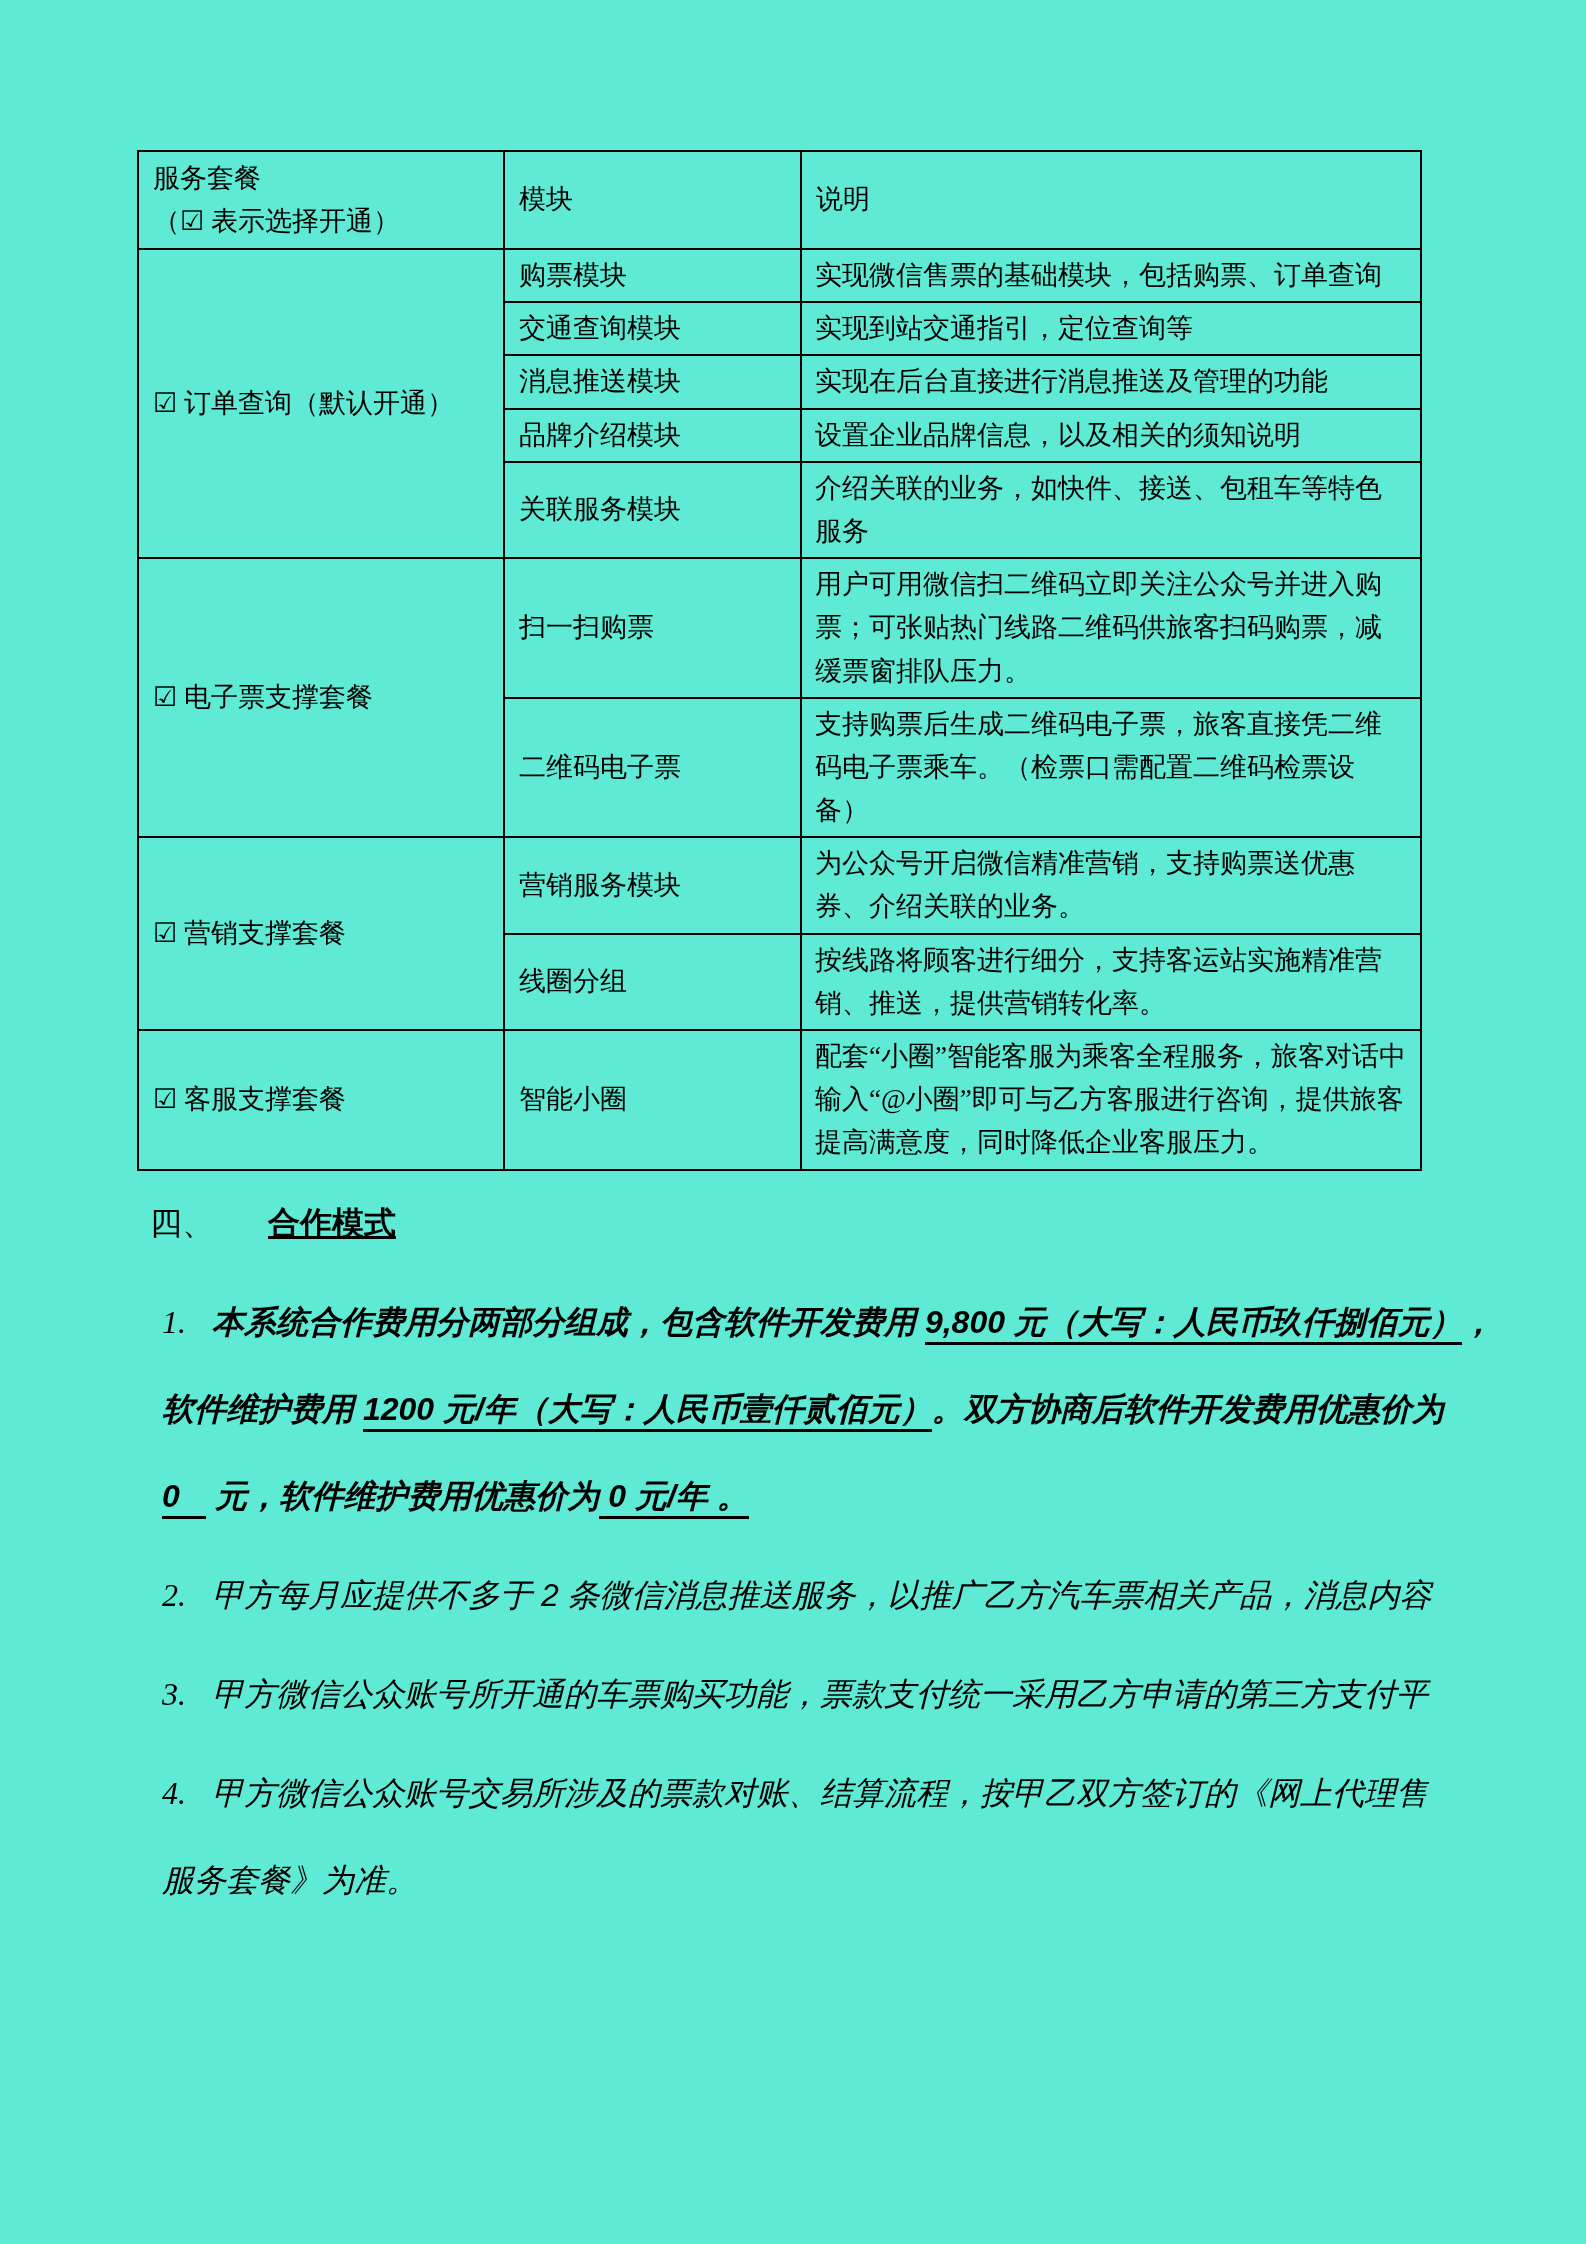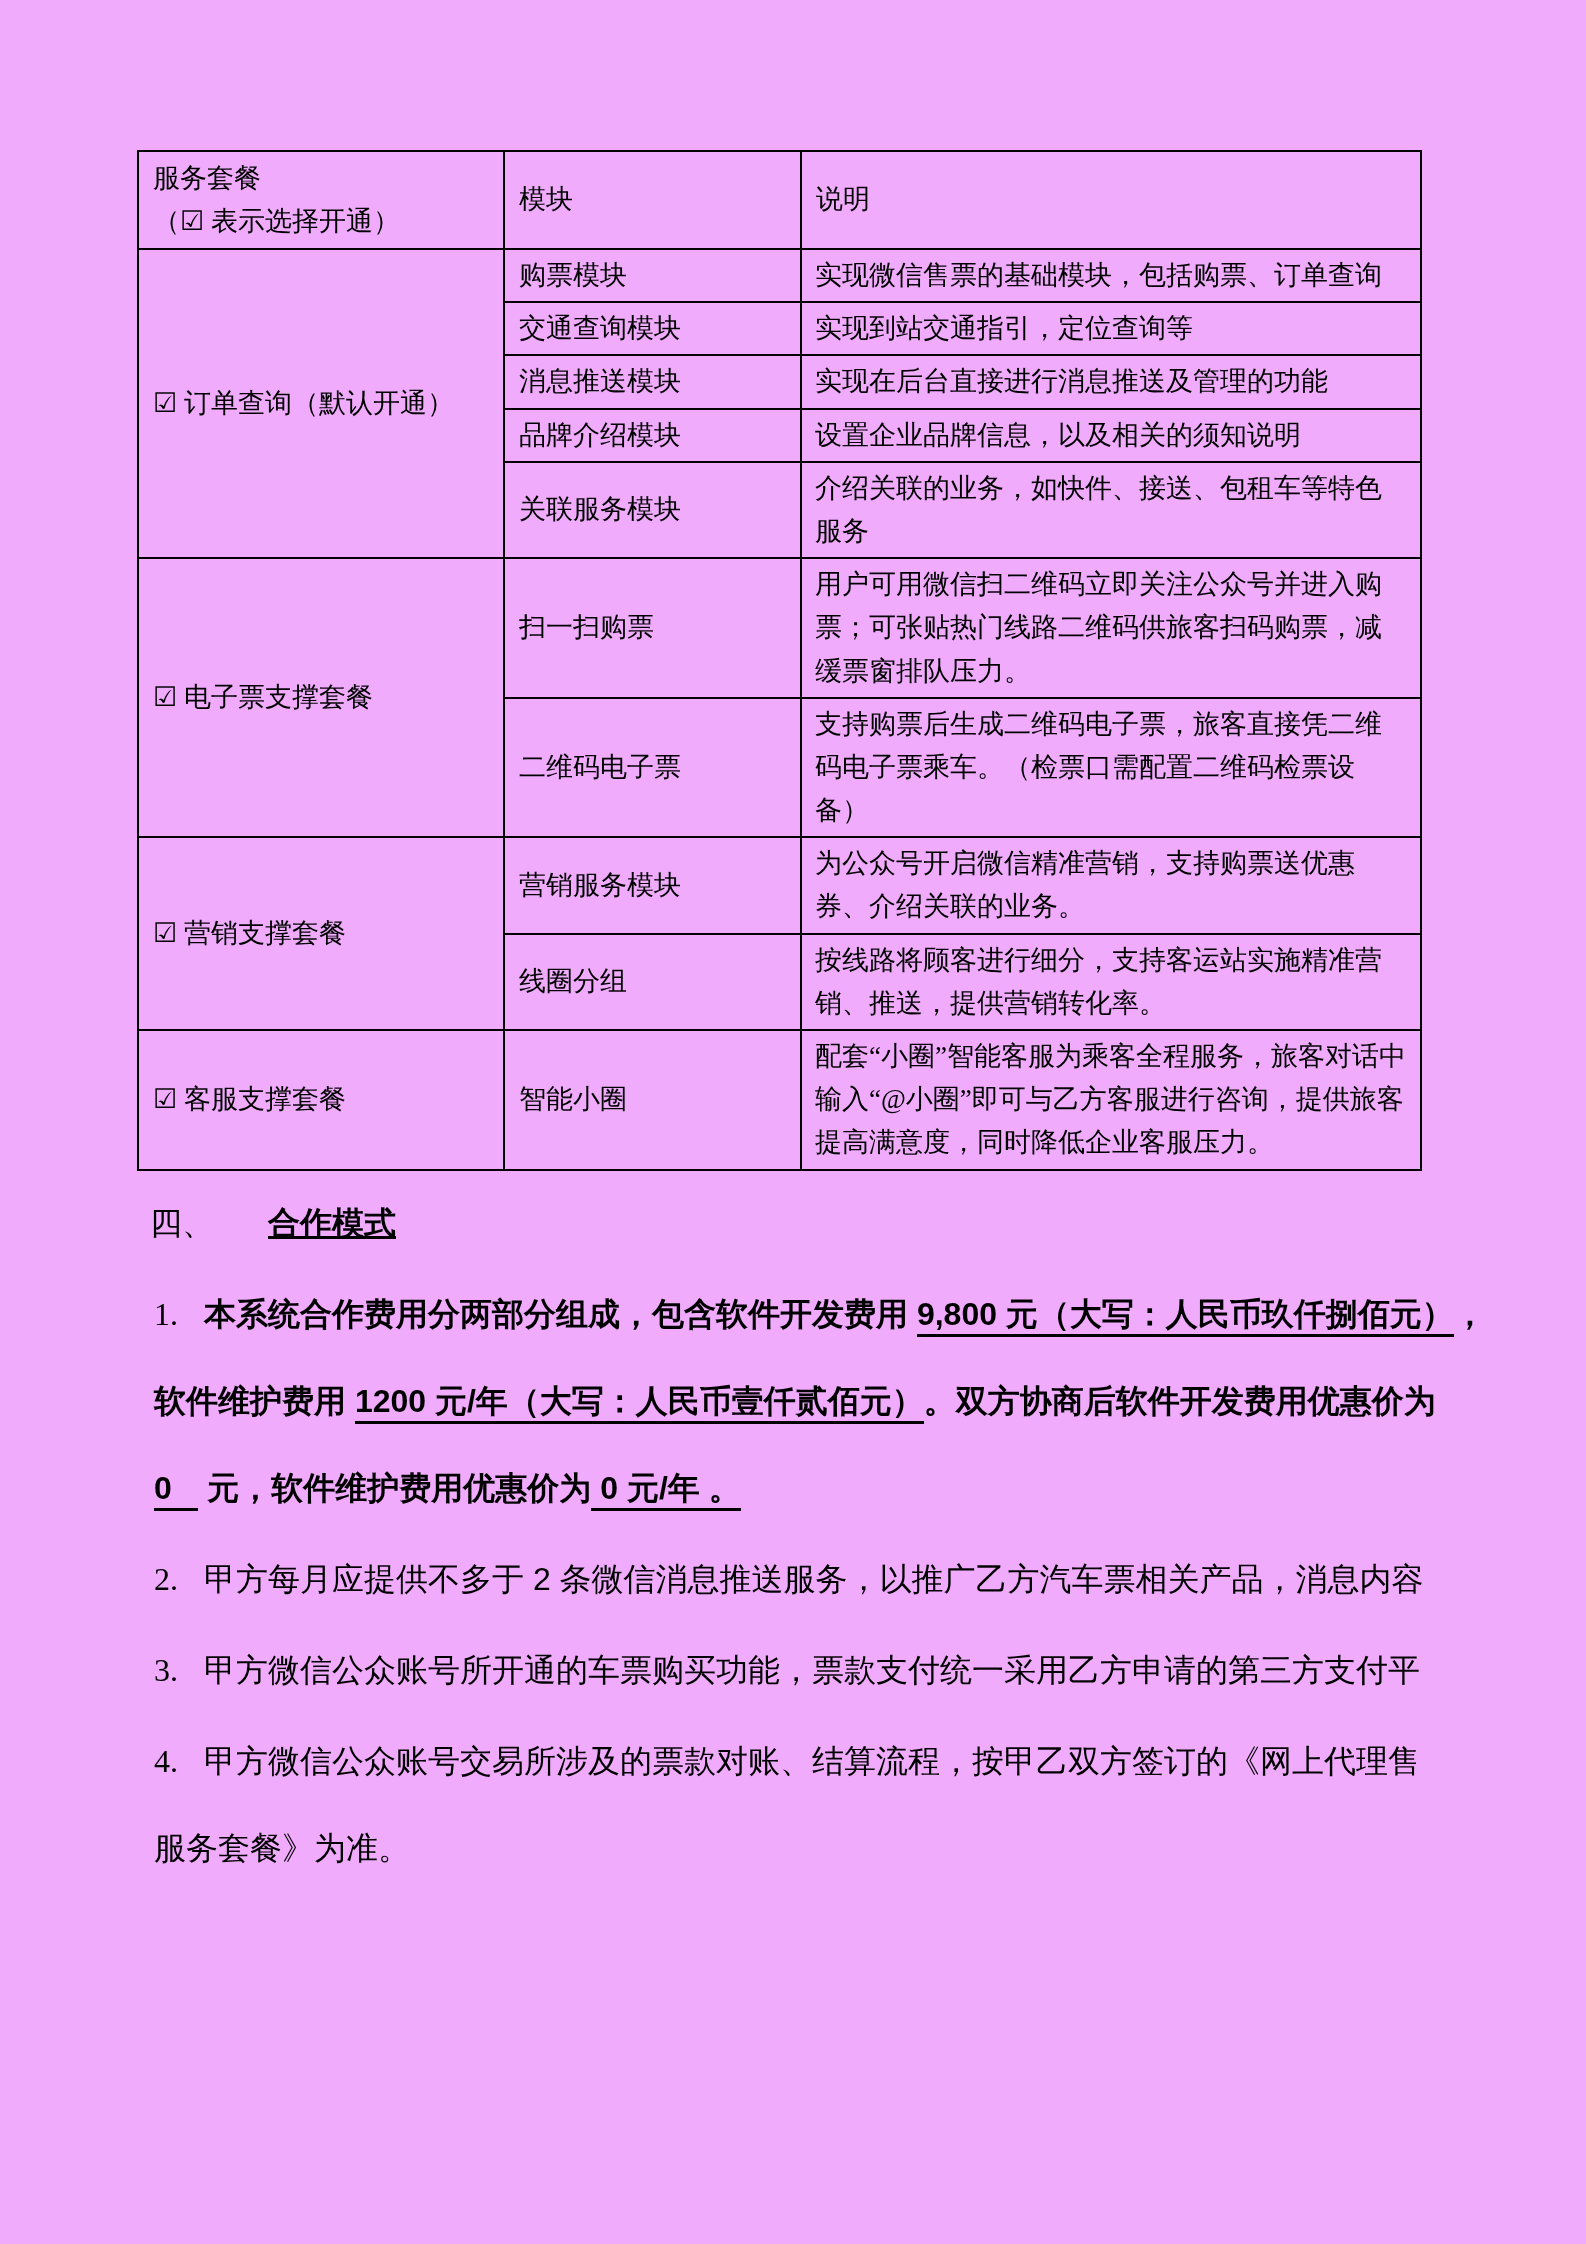--- a/index.html
+++ b/index.html
@@ -1,16 +1,16 @@
 <!DOCTYPE html>
 <html><head>
 <meta charset="utf-8">
 <style>
   html,body{margin:0;padding:0;background:#fff;}
-  .page{position:relative;width:1586px;height:2244px;background:#f0abfc;color:#000;overflow:hidden;}
+  .page{position:relative;width:1586px;height:2244px;background:#5eead4;color:#000;overflow:hidden;}
 
   
   table.svc{
     position:absolute;left:137px;top:150px;width:1283px;
     border-collapse:collapse;table-layout:fixed;
     font-family:"Liberation Serif","DejaVu Serif",serif;
     font-size:27px;line-height:1.6;color:#000;
   }
   col.c1{width:366px}
   col.c2{width:297px}
@@ -20,21 +20,21 @@
   .svc td.desc{padding:4px 13px;border-radius:12px;}
 
   
   .sec{
     position:absolute;left:150px;top:1180px;width:1390px;
     font-family:"Liberation Sans","DejaVu Sans",sans-serif;
     font-size:32px;line-height:2.72;color:#000;text-align:left;
   }
   .sec .hnum{font-family:"Liberation Serif","DejaVu Serif",serif;font-weight:normal;margin-right:54px;}
   .sec .htxt{font-weight:bold;text-decoration:underline;}
-  .item{margin:4px;}
+  .item{margin:12px;font-style:italic;}
   .item .num{font-family:"Liberation Serif","DejaVu Serif",serif;font-weight:normal;margin-right:26px;}
   .item.bold{font-weight:bold;}
   span.u{border-bottom:3px solid #000;padding-bottom:2px;}
 </style>
 </head>
 <body>
 
 <div class="page">
 
   <table class="svc">

